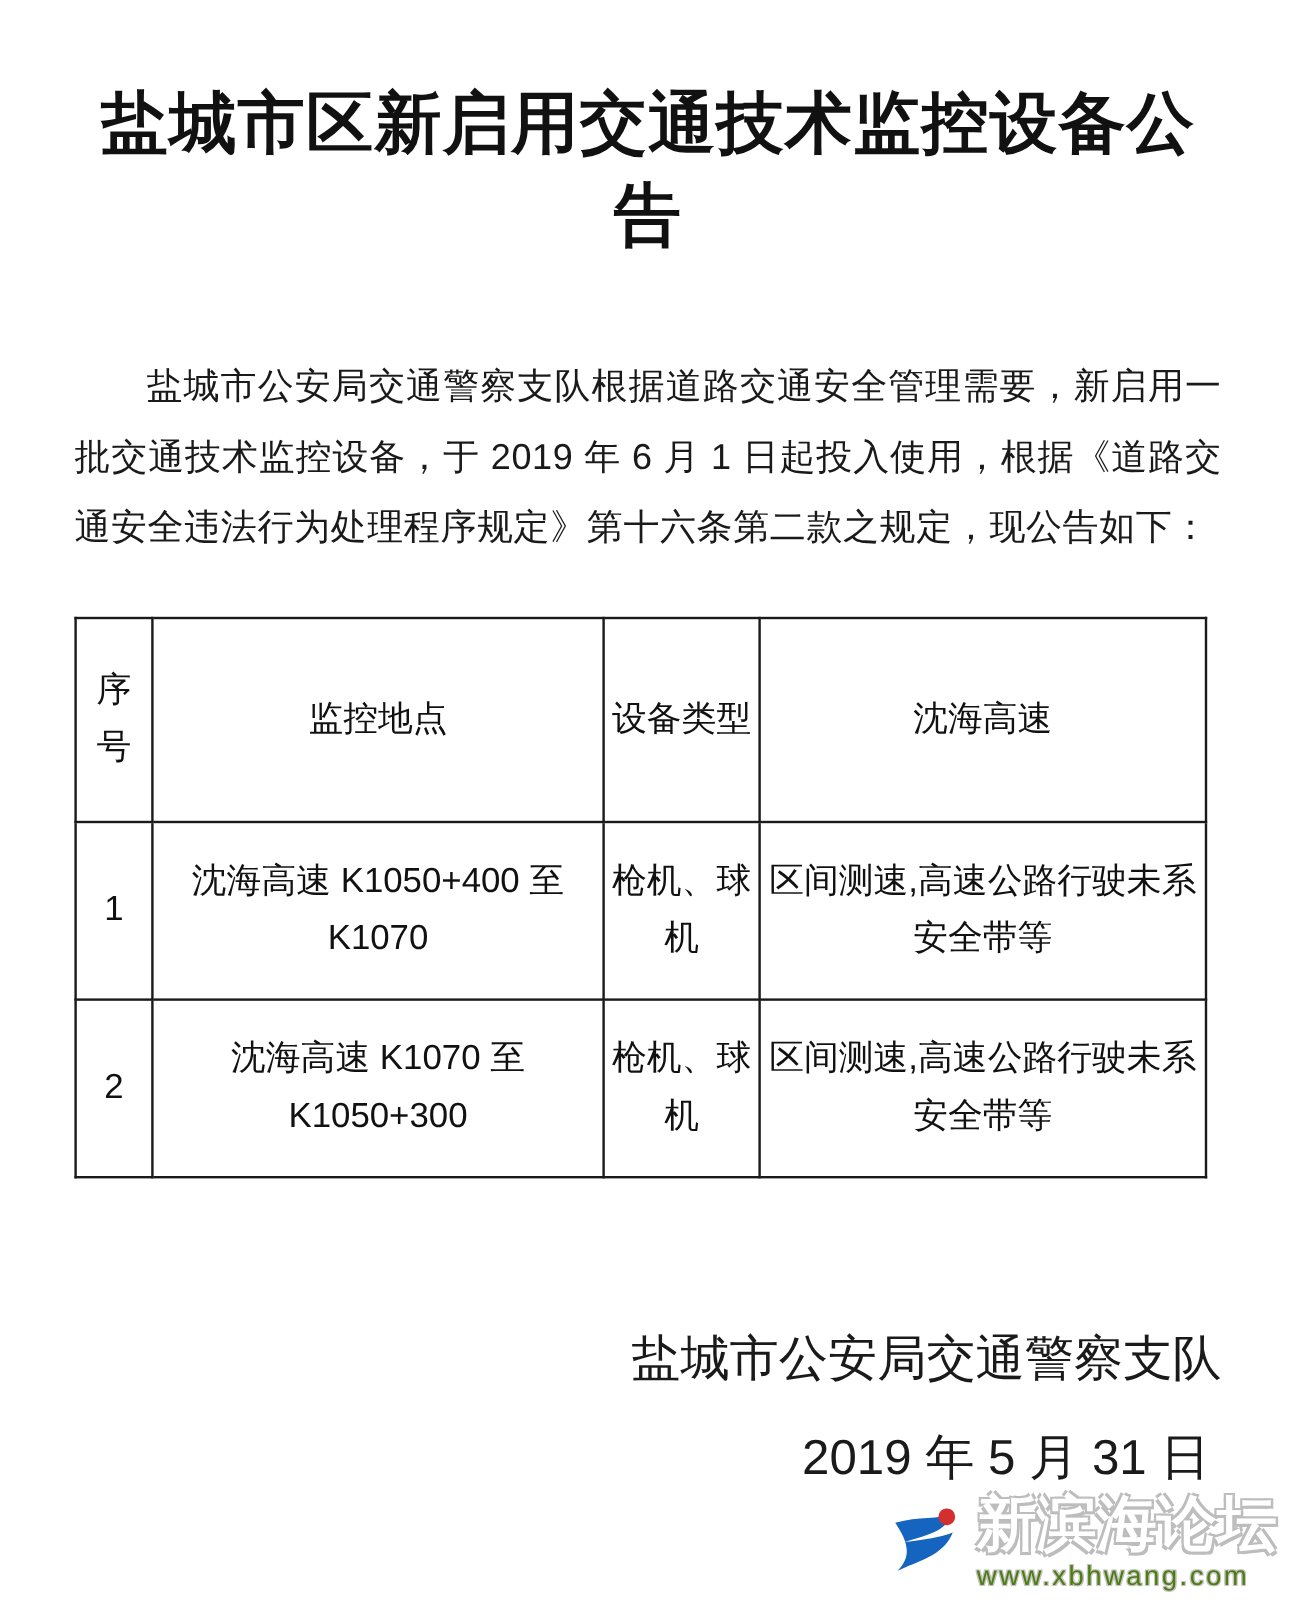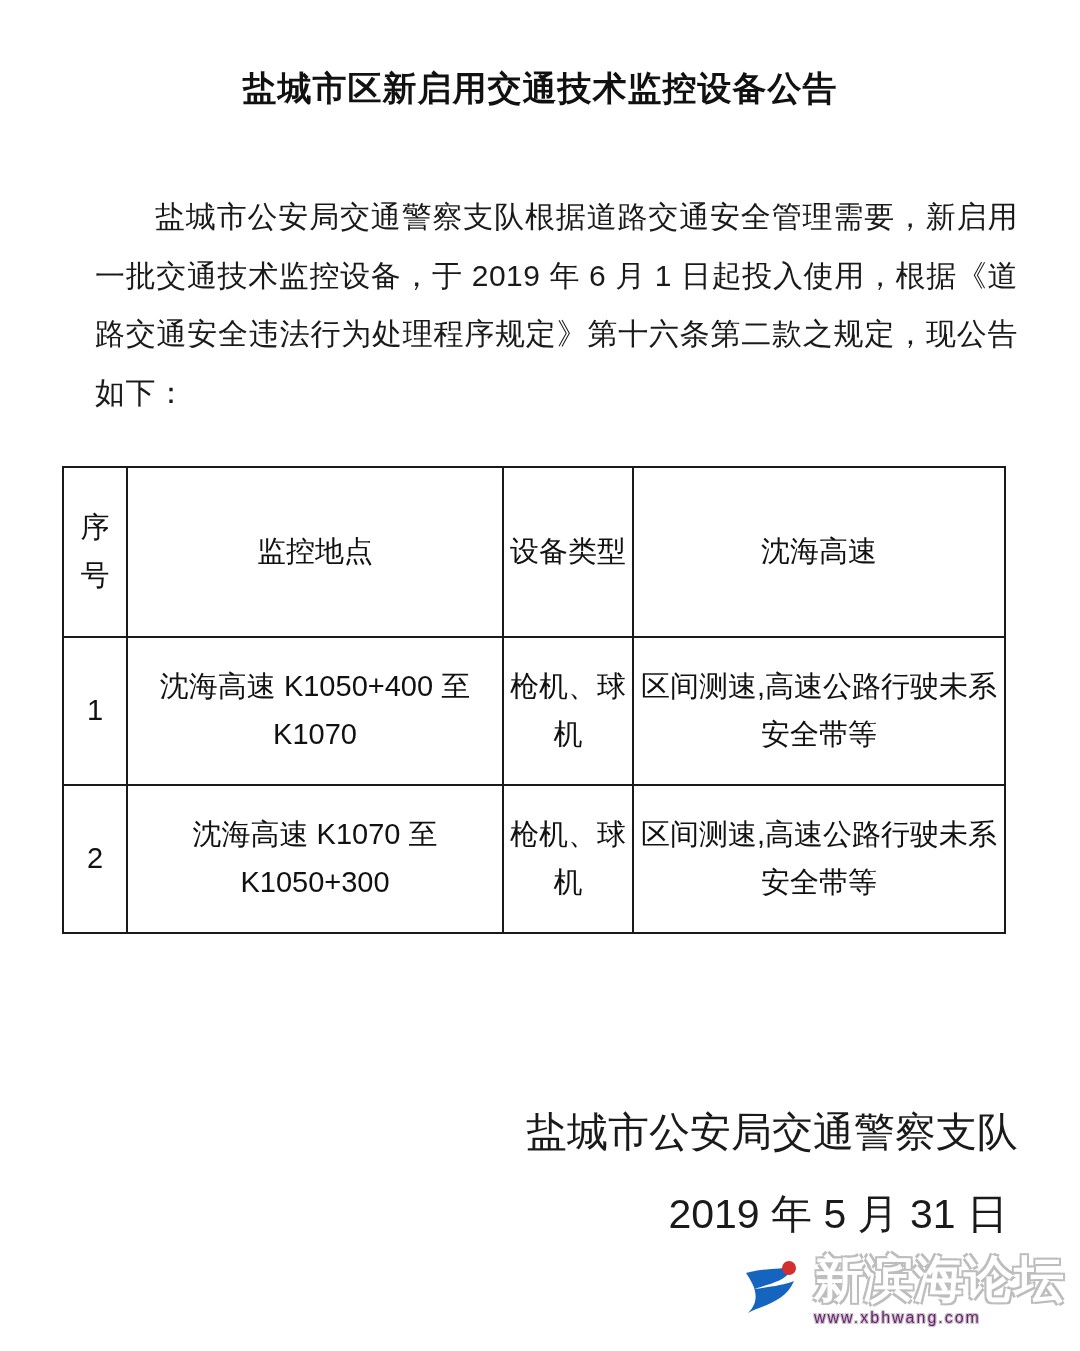--- a/index.html
+++ b/index.html
@@ -17,37 +17,36 @@
   }
   .page {
     position: relative;
     width: 1080px;
     height: 1351px;
     box-sizing: border-box;
     padding: 0 62px;
   }
   .doc-title {
     text-align: center;
-    font-size: 34px;
+    font-size: 56px;
     font-weight: bold;
     letter-spacing: 1px;
     margin: 0;
     padding-top: 66px;
     color: #111111;
   }
   .body-text {
     margin-top: 76px;
     font-size: 30px;
     line-height: 1.95;
     text-align: justify;
     text-justify: inter-ideograph;
     text-indent: 2em;
     color: #1a1a1a;
     letter-spacing: 0.5px;
-    margin-left: 33px;
   }
   .table-wrap {
     margin-top: 44px;
   }
   table.notice-table {
     border-collapse: collapse;
     width: 942px;
     table-layout: fixed;
   }
   table.notice-table th,
@@ -113,23 +112,23 @@
   .wm-title {
     font-size: 50px;
     font-weight: bold;
     color: #ffffff;
     text-shadow:
       -2px -2px 0 #bdbdbd, 2px -2px 0 #bdbdbd,
       -2px 2px 0 #bdbdbd, 2px 2px 0 #bdbdbd;
     line-height: 1.1;
   }
   .wm-url {
-    font-size: 16px;
+    font-size: 23px;
     letter-spacing: 2px;
-    color: #701a75;
+    color: #4d7c0f;
     text-shadow:
       -1px -1px 0 #c4c4c4, 1px -1px 0 #c4c4c4,
       -1px 1px 0 #c4c4c4, 1px 1px 0 #c4c4c4;
     margin-top: 2px;
     text-align: center;
   }
 </style>
 </head>
 <body>
 

